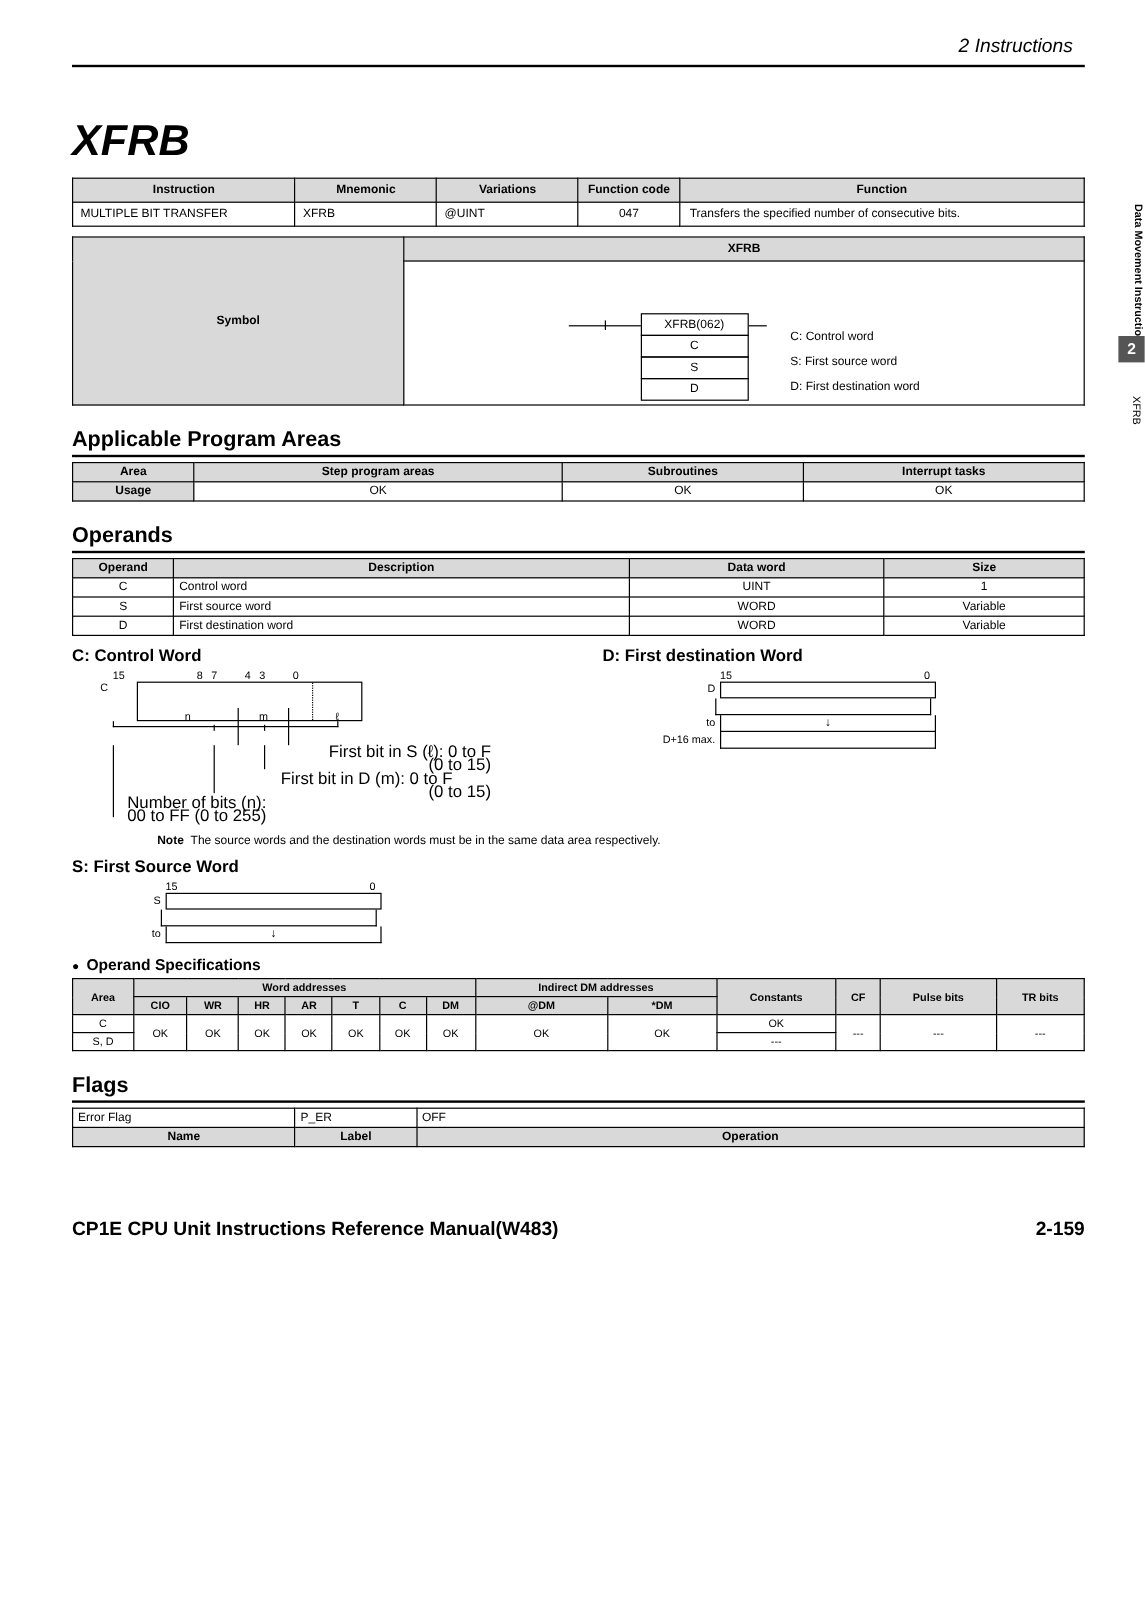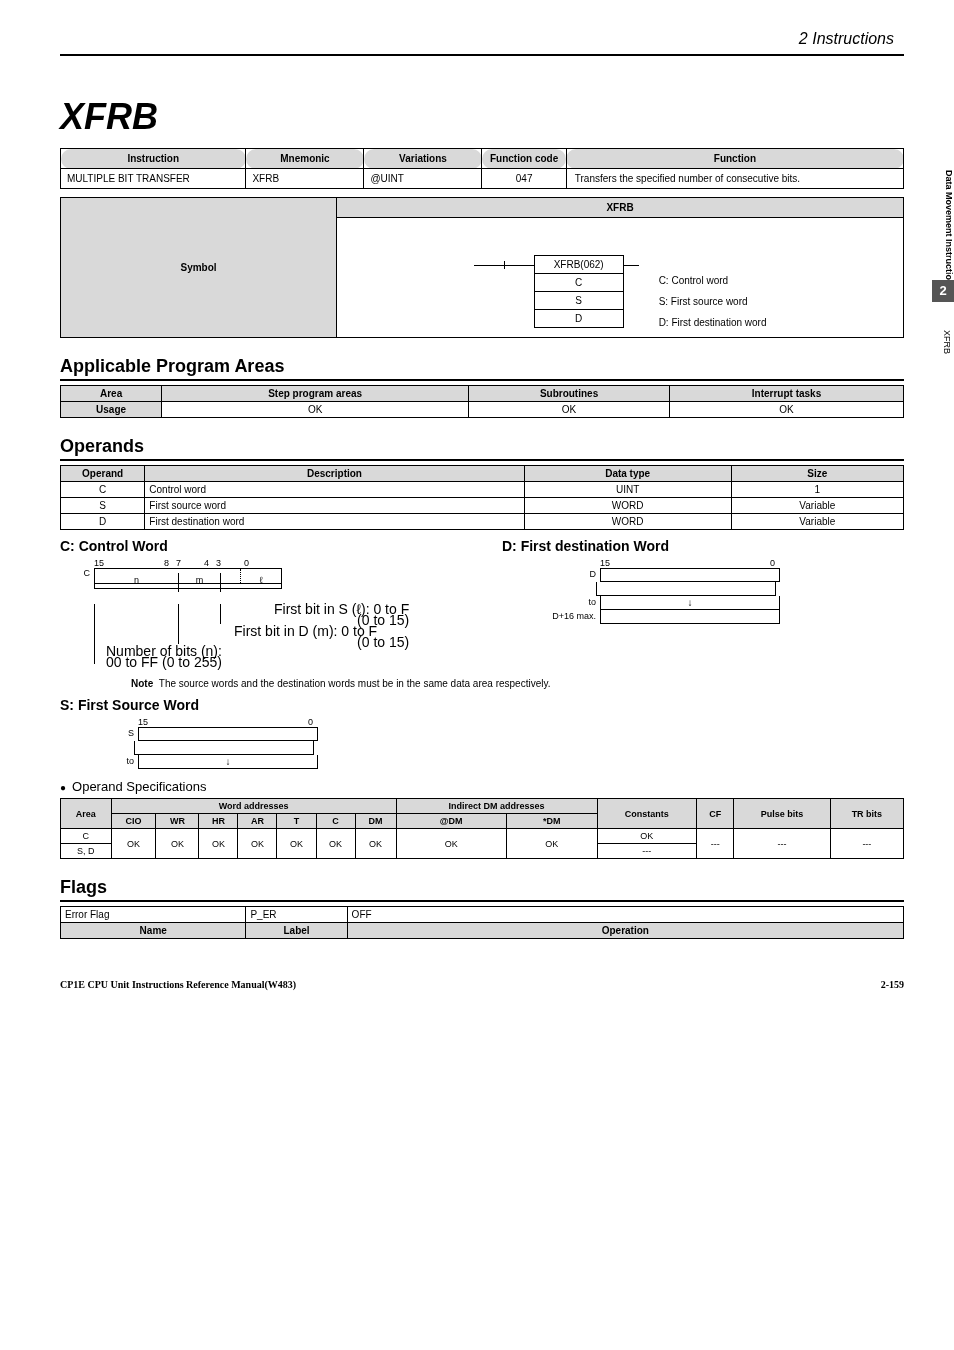--- a/index.html
+++ b/index.html
@@ -24,26 +24,26 @@
   h1.title {
     font-size: 36px;
     font-weight: bold;
     font-style: italic;
     margin-bottom: 10px;
   }
   table { border-collapse: collapse; width: 100%; }
   th, td { border: 1px solid #000; padding: 4px 6px; font-size: 10px; vertical-align: middle; }
   th { background: #d9d9d9; font-weight: bold; text-align: center; }
   .center { text-align: center; }
-  .main-table th, .main-table td { font-size: 10px; border-radius: 10px; }
+  .main-table th, .main-table td { font-size: 10px; }
   .main-table td.func { text-align: left; padding-left: 8px; }
   .symbol-table { margin-top: 8px; }
   .symbol-table th { vertical-align: middle; width: 120px; }
   .symbol-cell { height: 110px; position: relative; }
-  .symbol-wrap { display: flex; justify-content: center; align-items: center; margin-top: 26px; }
+  .symbol-wrap { display: flex; justify-content: center; align-items: flex-end; margin-top: 26px; }
   .ladder-box {
     border: 1px solid #000;
     text-align: center;
     font-size: 10px;
     padding: 3px 0;
     margin-bottom: -1px;
     width: 90px;
   }
   .ladder-line {
     width: 60px; height: 1px; background: #000;
@@ -54,21 +54,21 @@
   .section-title {
     font-size: 18px;
     font-weight: bold;
     border-bottom: 2px solid #000;
     margin-top: 18px;
     margin-bottom: 4px;
     padding-bottom: 2px;
   }
   .sub-title { font-size: 14px; font-weight: bold; margin-bottom: 4px; margin-top:8px; }
   .bullet-title::before { content:"\25CF"; margin-right:6px; font-size:10px; }
-  .bullet-title { font-size: 13px; font-weight: normal; margin-top:10px; margin-bottom:4px; }
+  .bullet-title { font-size: 13px; font-weight: bold; margin-top:10px; margin-bottom:4px; }
   .small-table th, .small-table td { font-size: 10px; padding: 2px 4px; }
   .side-tab {
     position: absolute;
     right: 0;
     top: 280px;
     width: 22px;
     height: 22px;
     background: #555;
     color: #fff;
     text-align: center;
@@ -88,33 +88,32 @@
   .side-text2 {
     position: absolute;
     right: 2px;
     top: 330px;
     font-size: 9px;
     writing-mode: vertical-rl;
   }
   .cword-row { display:flex; gap:40px; }
   .cword-col { flex:1; }
   .cword-diag { font-size:9px; }
-  .cword-box { display:inline-block; border:1px solid #000; height:16px; vertical-align:top; }
+  .cword-box { display:inline-block; border:1px solid #000; height:33px; vertical-align:top;margin-left:20px; }
   .cword-seg { display:inline-block; height:100%; border-right:1px solid #000; text-align:center; font-size:9px; line-height:15px; }
   .cword-seg:last-child { border-right:none; }
   .note { font-size:10px; margin:10px 0 6px 30px; }
   .note b { font-weight:bold;padding-left:41px; }
   .sfw-diag { font-size:9px; }
   .dfw-diag { font-size:9px; }
   .wbox { border:1px solid #000; height:14px; width:180px; display:inline-block; vertical-align:middle; text-align:center; font-size:10px; line-height:13px; position:relative; }
   .footer {
     position: relative;
-    margin-top: 40px;
-    font-size: 10px;
-    font-family: Liberation Serif, serif;
+    margin-top: 60px;
+    font-size: 16px;
   }
   .footer-left { font-weight:bold; }
   .footer-right { position:absolute; right:0; top:0; font-weight:bold; }
   .ops-table th, .ops-table td { font-size:9px; padding:2px 3px; }
   .cword-under { display:inline-block; border:1px solid #000; border-top:none; height:5px; width:188px; }
   .cword-brk { border-right:1px solid #000; height:5px; display:inline-block; }
   .desc-lines { font-size:14px; line-height:11px; margin-left:12px; }
   .dest-right { margin-left:40px; }
 </style>
 </head>
@@ -197,21 +196,21 @@
   </tr>
 </tbody>
   </table>
 
 <div class="section-title">Operands</div>
 <table class="small-table">
   <tbody>
       <tr>
     <th style="width:10%">Operand</th>
     <th style="width:45%">Description</th>
-    <th>Data type</th>
+    <th>Data word</th>
     <th>Size</th>
   </tr>
   <tr>
     <td class="center">C</td>
     <td>Control word</td>
     <td class="center">UINT</td>
     <td class="center">1</td>
   </tr>
   <tr>
     <td class="center">S</td>

